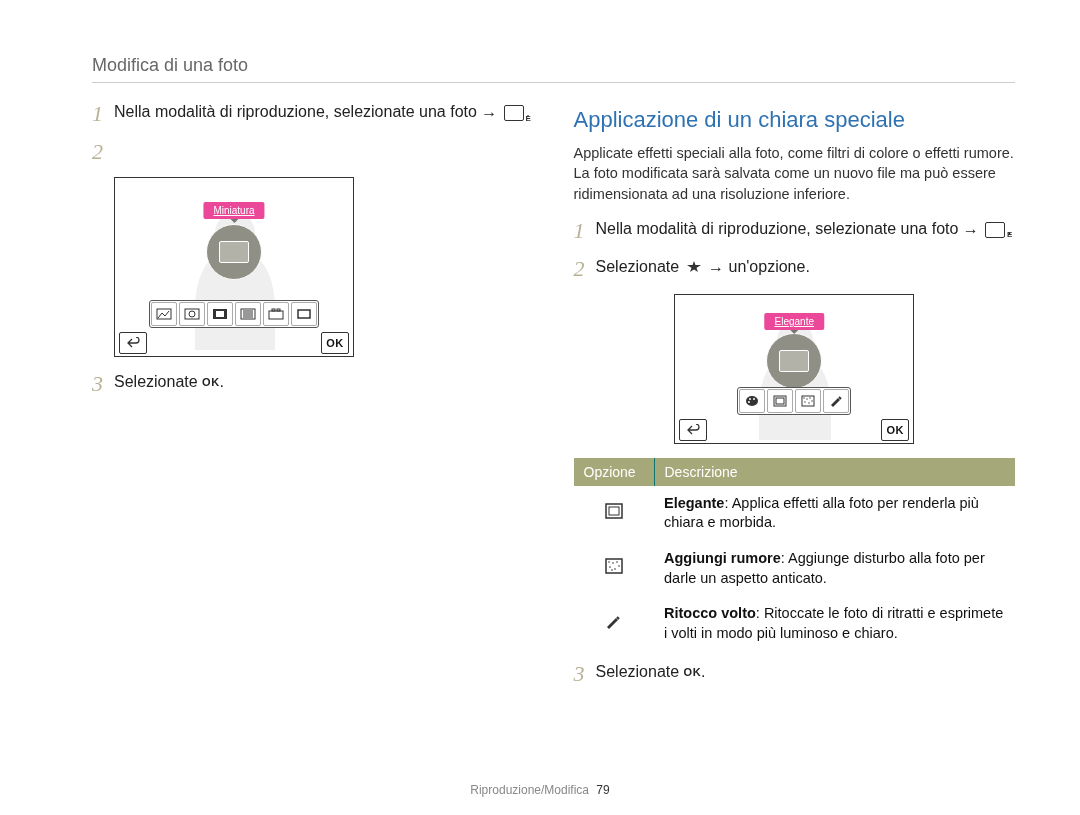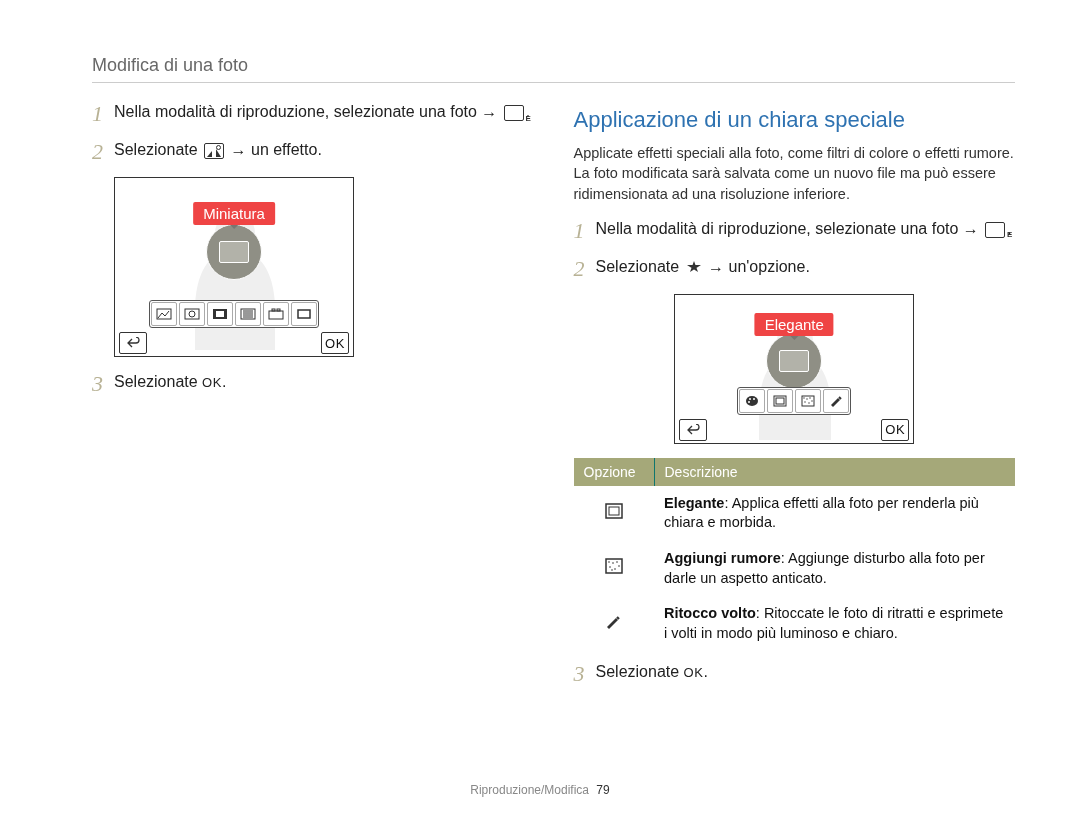--- a/index.html
+++ b/index.html
@@ -103,22 +103,22 @@
     border: 1px solid #333;
     border-radius: 50%;
   }
   .inline-icon.star {
     border: none;
     width: 16px;
     height: 16px;
   }
   .inline-icon.star svg { display:block; }
   .ok-text {
-    font-weight: normal;
-    font-size: 13px;
+    font-weight: bold;
+    font-size: 11px;
     letter-spacing: 0.5px;
     display: inline-block;
     vertical-align: middle;
   }
   
   
   .preview {
     width: 240px;
     height: 180px;
     border: 1px solid #333;
@@ -130,27 +130,28 @@
   .preview .body-silhouette {
     position: absolute;
     left: 0; right: 0; top: 0; bottom: 0;
   }
   .body-silhouette svg { display:block; margin:auto; }
   .tooltip {
     position: absolute;
     top: 24px;
     left: 50%;
     transform: translateX(-50%);
-    background: #ef4444;
+    background: #ec4899;
     color: #fff;
-    font-size: 15px;
+    font-size: 10px;
     padding: 3px 10px;
     border-radius: 2px;
     white-space: nowrap;
     z-index: 3;
+    text-decoration: underline;
   }
   .tooltip::after {
     content: "";
     position: absolute;
     top: 100%;
     left: 50%;
     transform: translateX(-50%);
     border: 4px solid transparent;
     border-top-color: #777772;
   }
@@ -295,25 +296,20 @@
       <ol class="steps">
         <li>
           <span class="step-num">1</span>
           <span class="step-text">
             <span>Nella modalità di riproduzione, selezionate una foto →</span>
             <span class="inline-icon edit-E"></span><span>.</span>
           </span>
         </li>
         <li>
           <span class="step-num">2</span>
-          <span class="step-text">
-            <span>Selezionate</span>
-            <span class="inline-icon landscape"><span class="dot"></span></span>
-            <span>→ un effetto.</span>
-          </span>
         </li>
       </ol>
 
       <div class="preview">
         <div class="body-silhouette">
           <svg width="240" height="180" viewBox="0 0 240 180">
             <g fill="#efefef">
               <circle cx="120" cy="55" r="20"></circle>
               <path d="M120 72 c-30 0 -40 30 -40 60 v40 h80 v-40 c0 -30 -10 -60 -40 -60 z"></path>
             </g>

